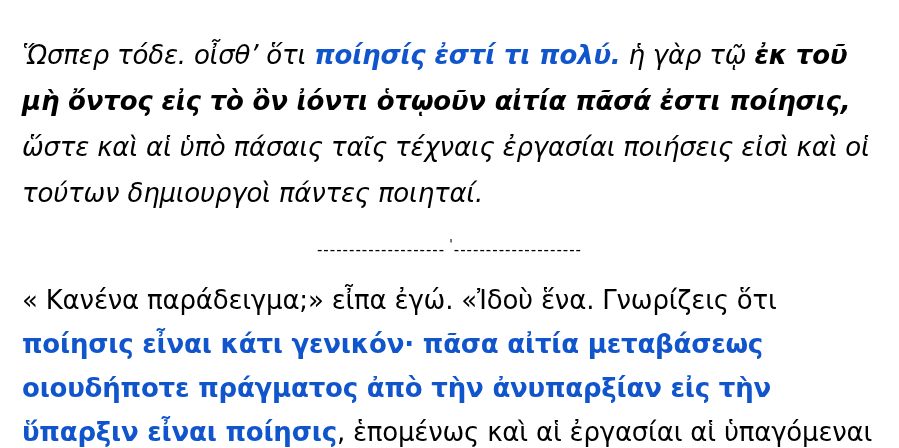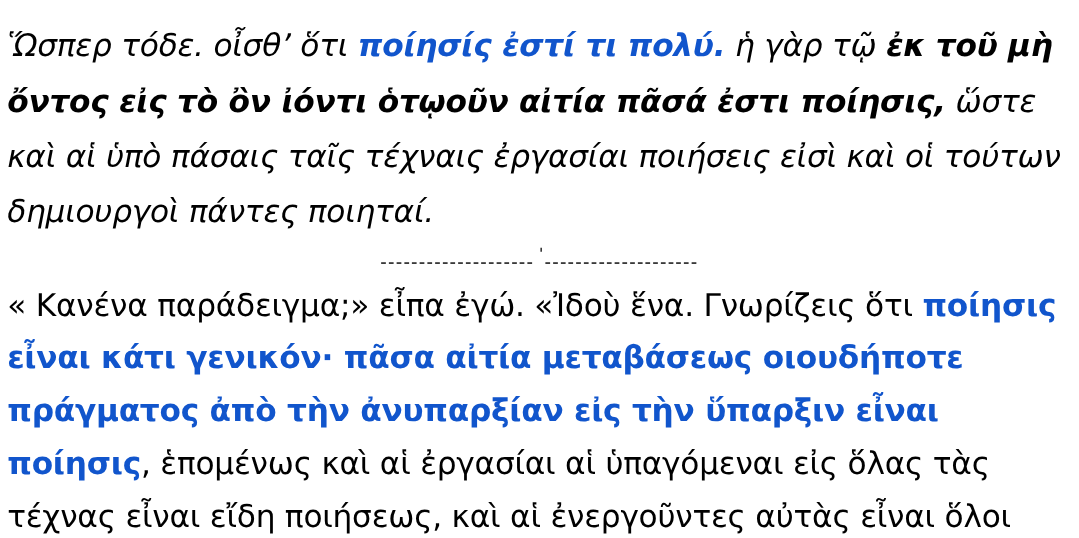--- a/index.html
+++ b/index.html
@@ -12,21 +12,21 @@
     width: 899px;
     height: 448px;
     background: #ffffff;
     overflow: hidden;
     font-family: "DejaVu Sans", sans-serif;
     color: #000000;
     box-sizing: border-box;
     padding: 16px 6px 0 6px;
   }
   .para {
-    margin: 0;
+    margin: 16px;
     text-align: left;
   }
   .para1 {
     font-style: italic;
     font-size: 26px;
     line-height: 46px;
     letter-spacing: -0.2px;
   }
   .para2 {
     font-style: normal;

